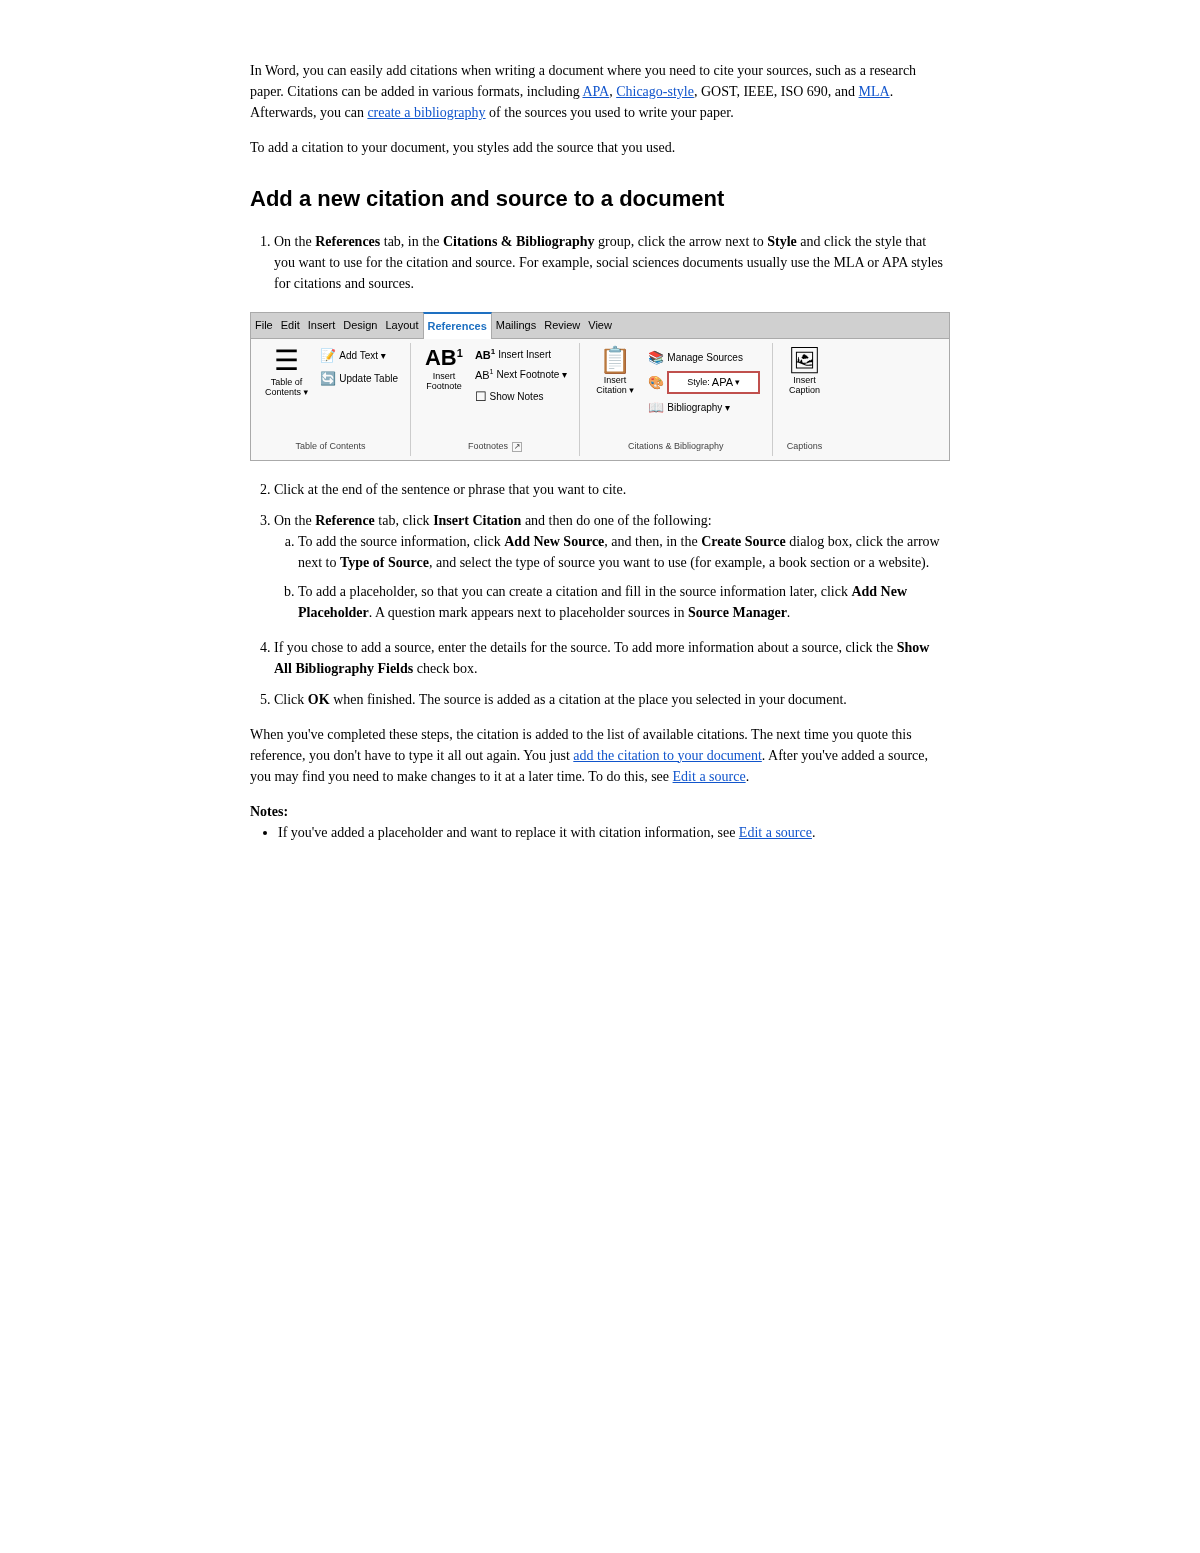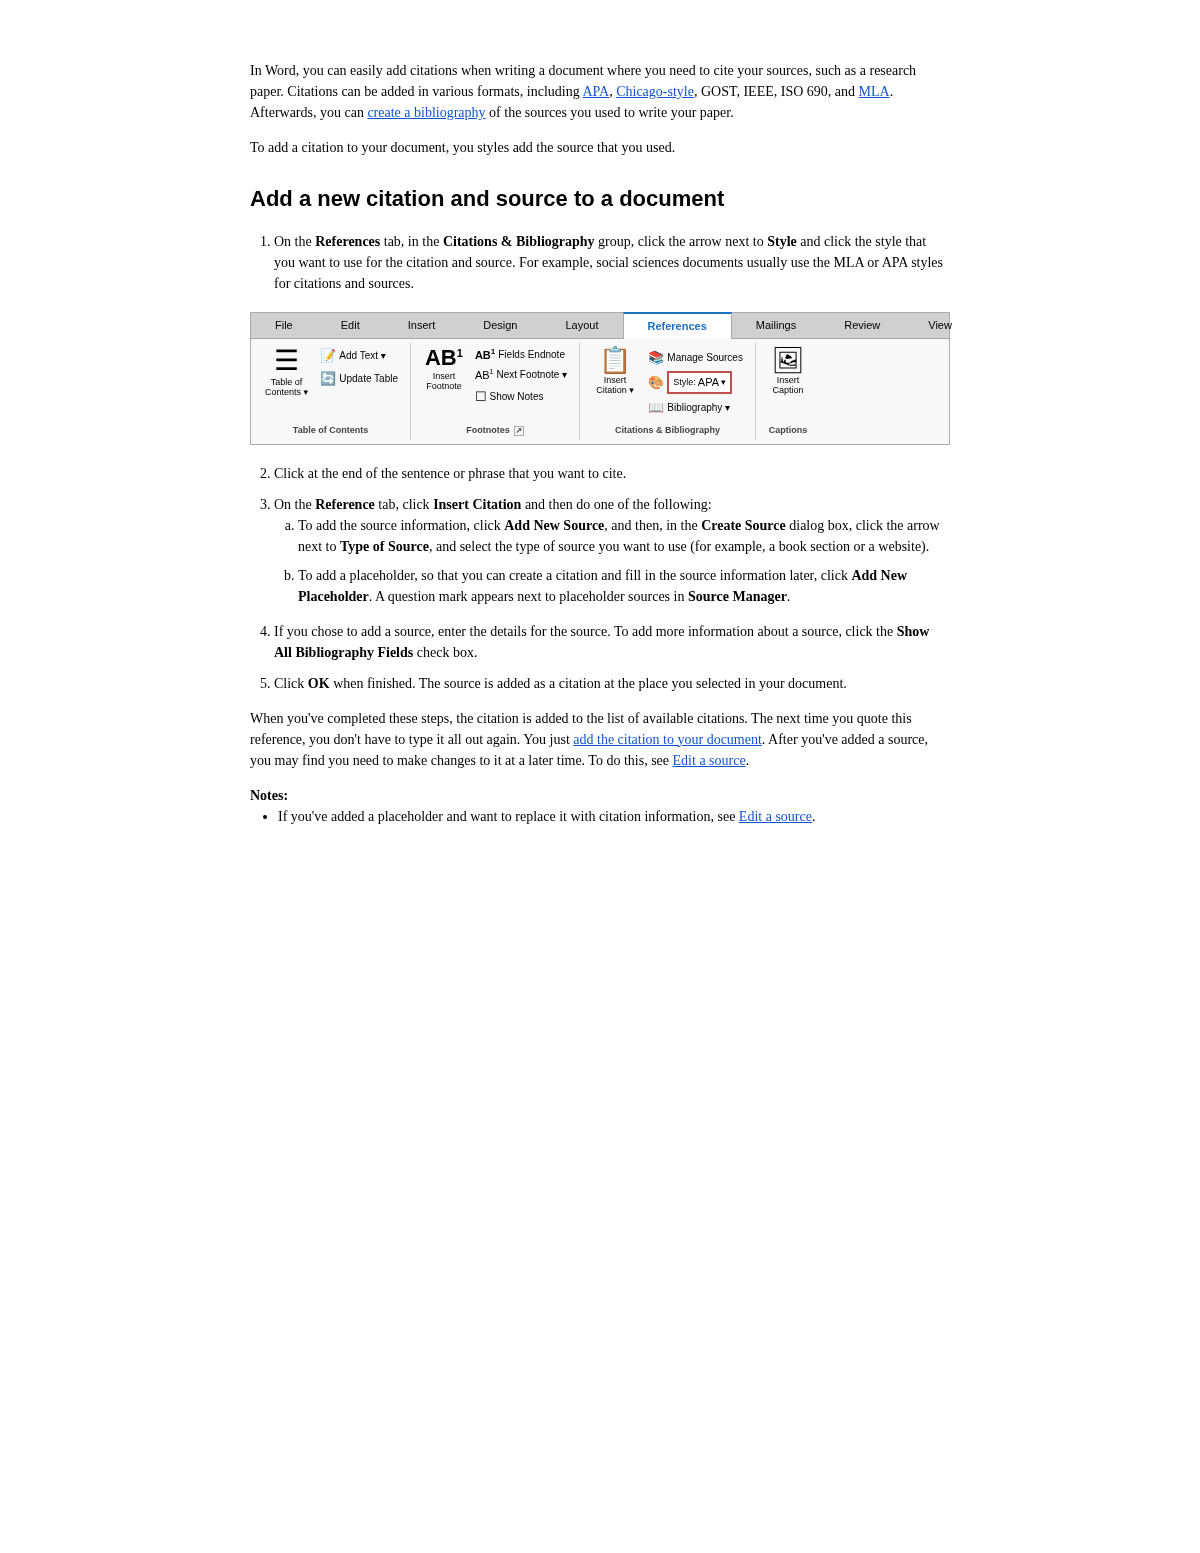--- a/index.html
+++ b/index.html
@@ -47,21 +47,21 @@
       font-family: Arial, sans-serif;
       font-size: 11px;
       background: #fff;
     }
     .ribbon-tabs {
       display: flex;
       background: #d0d0d0;
       border-bottom: 1px solid #aaa;
     }
     .ribbon-tab {
-      padding: 4px 24px;
+      padding: 4px 4px;
       font-size: 11px;
       cursor: pointer;
       color: #000;
     }
     .ribbon-tab.active {
       background: #fff;
       border-top: 2px solid #1e70c1;
       border-right: 1px solid #aaa;
       border-left: 1px solid #aaa;
       margin-top: -1px;
@@ -88,27 +88,26 @@
     .ribbon-group-content {
       display: flex;
       align-items: flex-start;
       gap: 6px;
       flex: 1;
     }
     .ribbon-group-label {
       font-size: 9px;
       color: #444;
       text-align: center;
-      margin-top: 4px;
+      margin-top: 20px;
       width: 100%;
       display: flex;
       justify-content: center;
       align-items: center;
       gap: 4px;
-      font-weight: bold;
     }
     .ribbon-group-label .dialog-launcher {
       font-size: 8px;
       border: 1px solid #aaa;
       width: 10px;
       height: 10px;
       display: inline-flex;
       align-items: center;
       justify-content: center;
       cursor: pointer;
@@ -152,21 +151,21 @@
       gap: 2px;
     }
     .ribbon-right-group {
       display: flex;
       flex-direction: column;
       gap: 2px;
       padding: 2px 0;
     }
     .style-box {
       border: 2px solid #c0504d;
-      padding: 1px 4px;
+      padding: 1px 18px;
       display: inline-flex;
       align-items: center;
       font-size: 11px;
       background: #fff;
       cursor: pointer;
     }
     .style-box-label {
       font-size: 9px;
       margin-right: 2px;
     }
@@ -238,21 +237,21 @@
 
     <div class="ribbon-group">
       <div class="ribbon-group-content">
         <div class="ribbon-btn-large">
           <div class="btn-icon" style="font-size:22px;font-family:Arial;font-weight:bold;">AB<sup style="font-size:11px;">1</sup></div>
           <div class="btn-label">Insert<br>Footnote</div>
         </div>
         <div class="ribbon-small-stack">
           <div class="ribbon-btn-small">
             <span class="btn-icon-sm" style="font-family:Arial;font-weight:bold;font-size:11px;">AB<sup style="font-size:8px;">1</sup></span>
-            <span>Fields Endnote</span>
+            <span>Insert Insert</span>
           </div>
           <div class="ribbon-btn-small">
             <span class="btn-icon-sm" style="font-family:Arial;font-size:11px;">AB<sup style="font-size:7px;">1</sup></span>
             <span>Next Footnote ▾</span>
           </div>
           <div class="ribbon-btn-small">
             <span class="btn-icon-sm">☐</span>
             <span>Show Notes</span>
           </div>
         </div>

